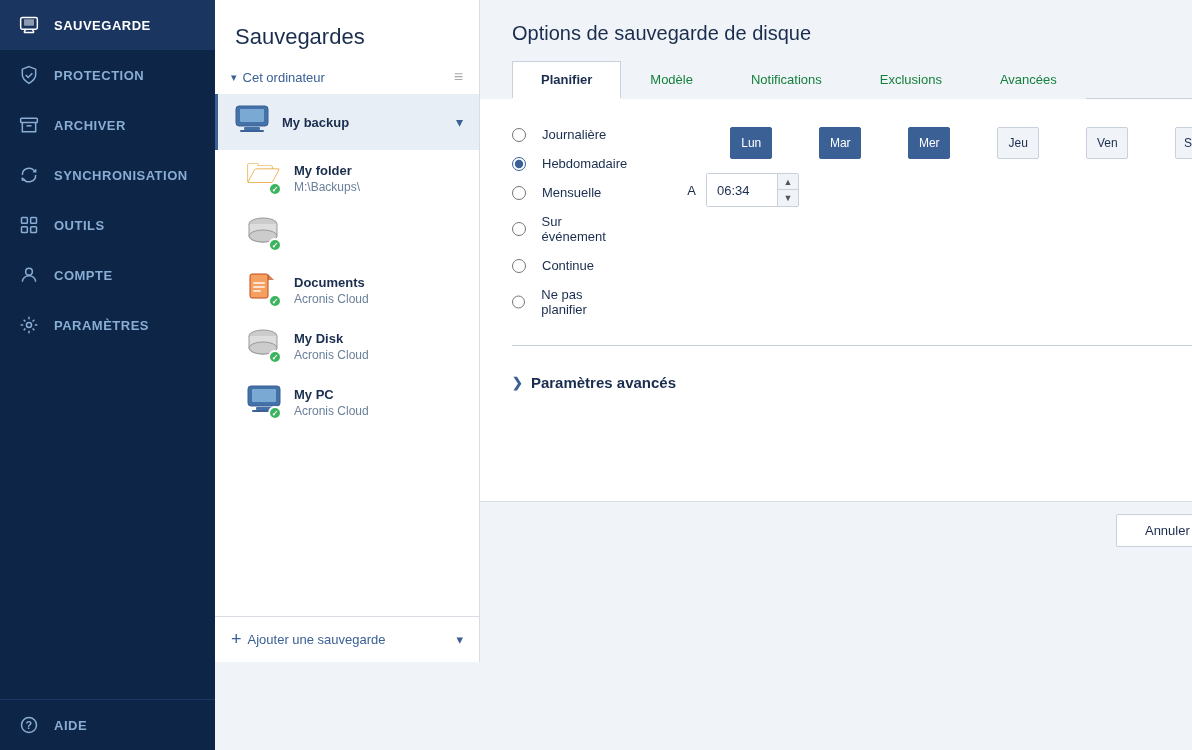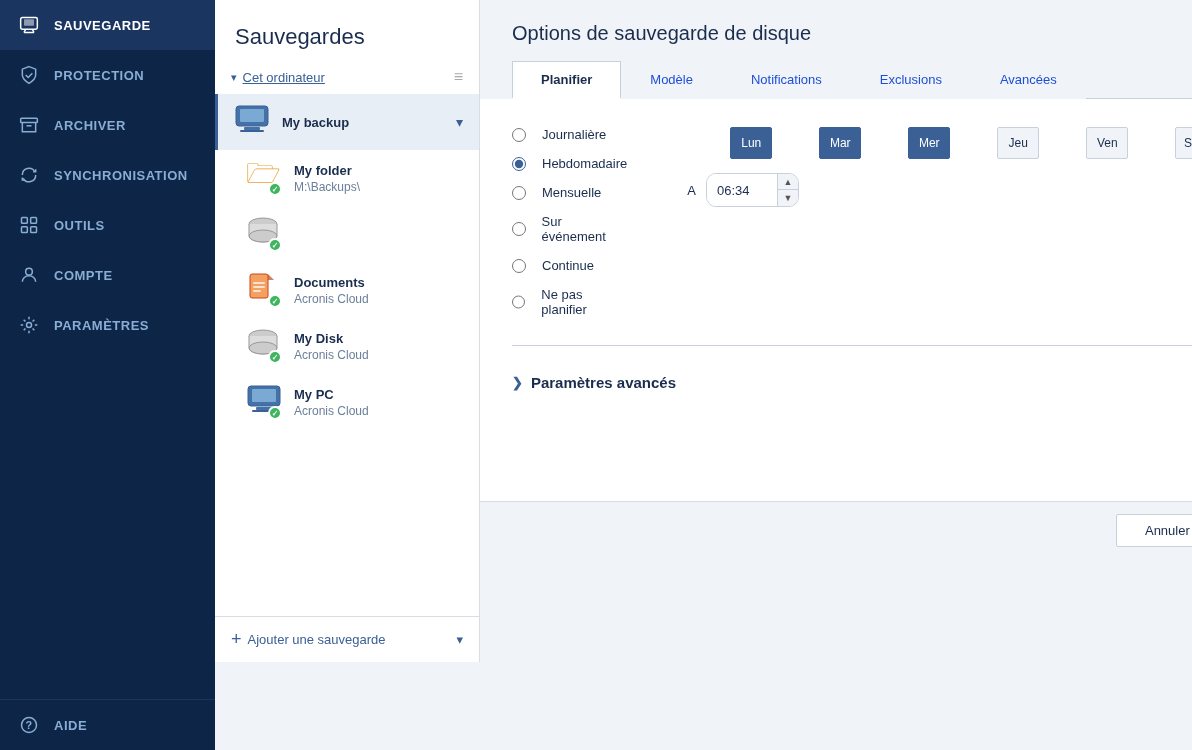--- a/index.html
+++ b/index.html
@@ -59,21 +59,21 @@
     }
     .computer-section {
       display: flex;
       align-items: center;
       padding: 8px 16px;
       font-size: 13px;
       color: #3a6096;
       gap: 6px;
     }
     .computer-section .chevron { font-size: 11px; color: #3a6096; }
-    .computer-section .label { flex: 1; font-weight: 500; text-decoration: underline; }
+    .computer-section .label { flex: 1; font-weight: 500; }
     .computer-section .menu-icon { color: #aaa; font-size: 16px; cursor: pointer; }
 
     .backup-list { flex: 1; overflow-y: auto; }
 
     .backup-item {
       display: flex;
       align-items: center;
       padding: 10px 16px;
       cursor: pointer;
       gap: 12px;
@@ -129,21 +129,21 @@
 
     
     .tabs {
       display: flex;
       border-bottom: 1px solid #c8d0db;
       background: #f0f4f8;
     }
     .tab {
       padding: 10px 28px;
       font-size: 13px;
-      color: #1d4ed8;
+      color: #15803d;
       cursor: pointer;
       border-bottom: 2px solid transparent;
       margin-bottom: -1px;
       background: #f0f4f8;
       border-top: 1px solid transparent;
       border-left: 1px solid transparent;
       border-right: 1px solid transparent;
     }
     .tab.active {
       color: #1a2d4e;
@@ -192,21 +192,21 @@
       border-radius: 2px;
       display: flex; align-items: center; justify-content: center; margin-left: 43px;
     }
     .day-btn.active { background: #3a6096; color: #fff; border-color: #3a6096; }
 
     .time-row { display: flex; align-items: center; gap: 10px; }
     .time-label { font-size: 13px; color: #1a2d4e; }
     .time-input-wrapper {
       display: flex;
       border: 1px solid #c8d0db;
-      border-radius: 10px;
+      border-radius: 2px;
       overflow: hidden;
       background: #fff;
     }
     .time-input {
       border: none;
       padding: 4px 10px;
       font-size: 13px;
       color: #1a2d4e;
       width: 70px;
       outline: none;

